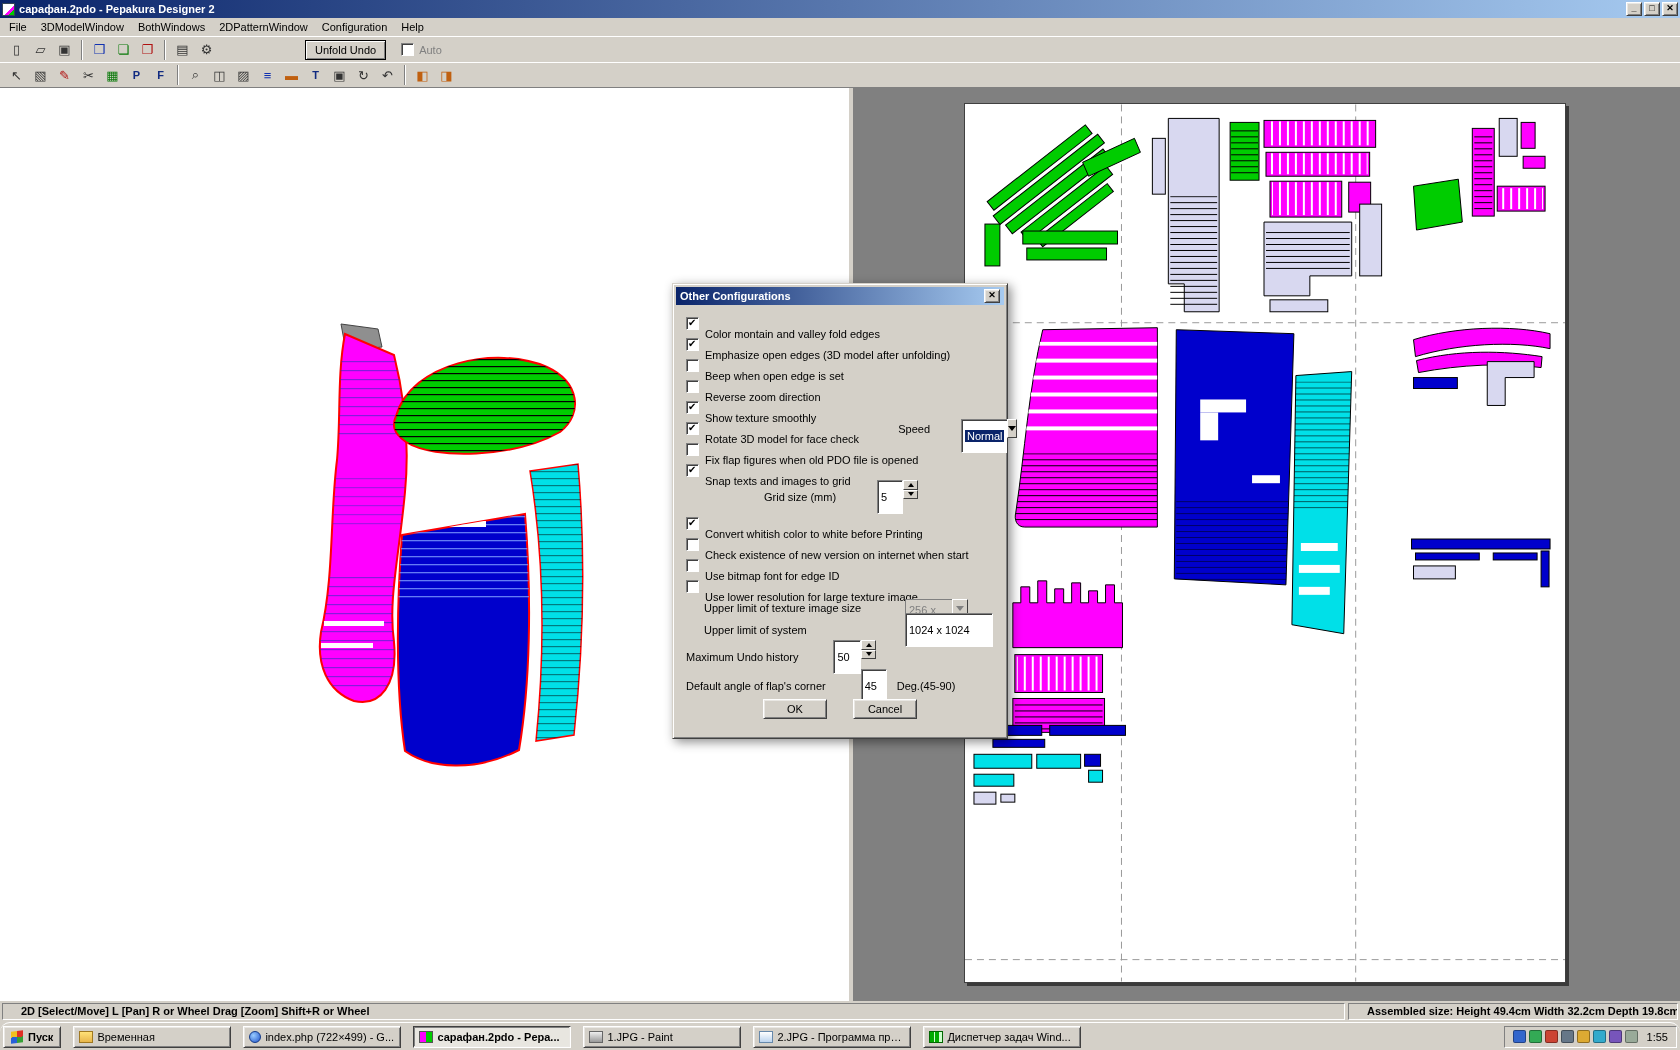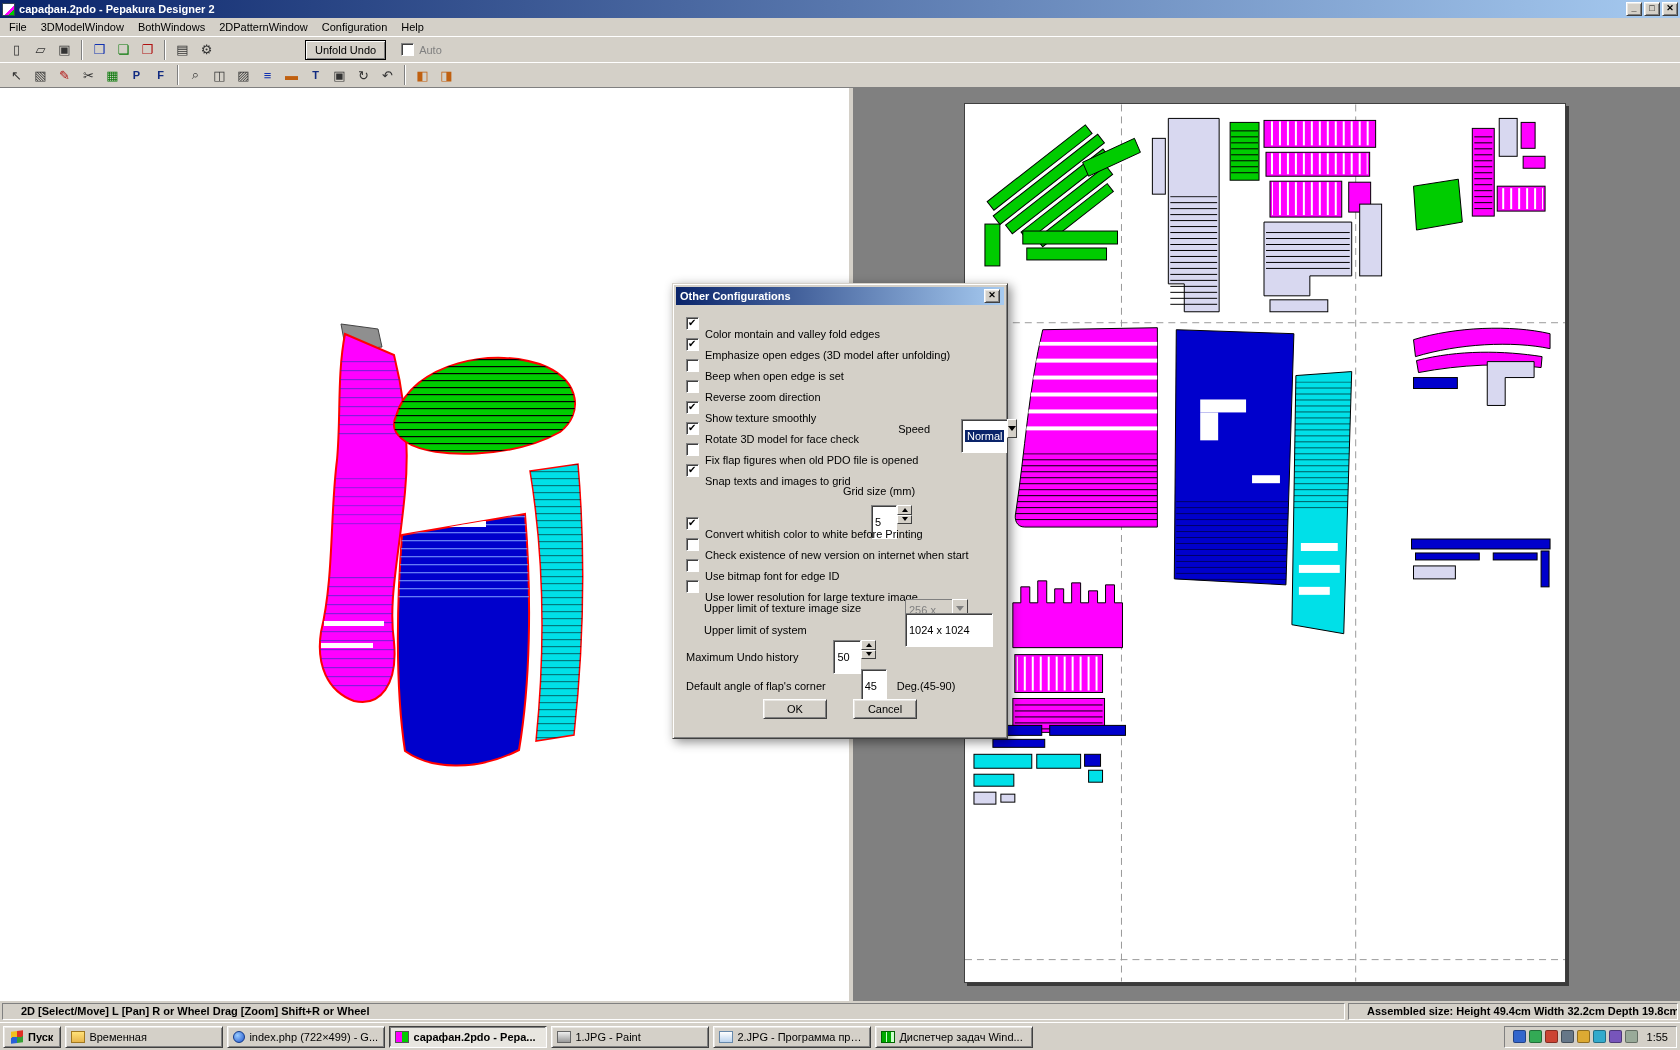--- a/index.html
+++ b/index.html
@@ -55,21 +55,21 @@
   .u-blue{fill:var(--blue);stroke:var(--red-edge);stroke-width:2;}
   .u-cyan{fill:var(--cyan);stroke:var(--red-edge);stroke-width:1.5;}
 
   
   .statusbar{position:absolute;left:0;top:1001px;width:1680px;height:21px;background:var(--face);display:flex;gap:3px;padding:2px;}
   .status-cell{border:1px solid;border-color:#808080 #fff #fff #808080;padding:1px 18px;height:17px;line-height:13px;white-space:nowrap;overflow:hidden;font-weight:bold;}
   .status-left{flex:1;}
   .status-right{width:330px;flex:none;}
 
   
-  .taskbar{position:absolute;left:0;top:1022px;width:1680px;height:28px;background:var(--face);border-top:1px solid #fff;display:flex;align-items:center;padding:0 3px;gap:4px;}
+  .taskbar{position:absolute;left:0;top:1022px;width:1680px;height:28px;background:var(--face);border-top:1px solid #fff;display:flex;align-items:center;padding:0 3px;gap:12px;border-radius:10px;}
   .start-btn{height:22px;display:flex;align-items:center;gap:5px;padding:0 7px;font-weight:bold;flex:none;}
   .flag{width:12px;height:12px;background:conic-gradient(#e03024 0 25%,#35a035 0 50%,#2860d8 0 75%,#f0c020 0);transform:skewY(-6deg);flex:none;}
   .task{height:22px;width:158px;flex:none;display:flex;align-items:center;gap:4px;padding:0 5px;overflow:hidden;white-space:nowrap;}
   .task.active{border-color:#404040 #fff #fff #404040;box-shadow:inset -1px -1px 0 #e9e7e3, inset 1px 1px 0 #808080;background:#e8e6e0;font-weight:bold;}
   .task .lbl{overflow:hidden;text-overflow:ellipsis;}
   .ti{width:14px;height:12px;flex:none;}
   .ti-folder{background:linear-gradient(#ffe178,#e8b64c);border:1px solid #a07820;}
   .ti-globe{background:radial-gradient(circle at 35% 35%,#9cf,#2255cc);border-radius:50%;border:1px solid #123a8a;width:12px;height:12px;}
   .ti-pepakura{background:linear-gradient(90deg,#f0f 50%,#0c0 50%);border:1px solid #555;}
   .ti-paint{background:linear-gradient(#eee,#999);border:1px solid #666;}
@@ -90,21 +90,21 @@
   .combo{display:flex;align-items:stretch;height:19px;}
   .combo .field{flex:1;height:19px;border-right:none;}
   .combo .cbtn{width:16px;background:var(--face);border:1px solid;border-color:#fff #404040 #404040 #fff;display:flex;align-items:center;justify-content:center;}
   .tri-dn{width:0;height:0;border-left:4px solid transparent;border-right:4px solid transparent;border-top:5px solid #000;}
   .combo.disabled .field{background:var(--face);color:#808080;box-shadow:none;}
   .sel-text{background:var(--title-a);color:#fff;padding:0 2px;}
   .spin{display:inline-flex;flex-direction:column;}
   .spin .sb{width:15px;height:9.5px;background:var(--face);border:1px solid;border-color:#fff #404040 #404040 #fff;display:flex;align-items:center;justify-content:center;}
   .spin .up i{width:0;height:0;border-left:3px solid transparent;border-right:3px solid transparent;border-bottom:4px solid #000;}
   .spin .dn i{width:0;height:0;border-left:3px solid transparent;border-right:3px solid transparent;border-top:4px solid #000;}
-  .grid-row{height:24px;margin:4px 0 4px 0;padding-left:78px;display:flex;align-items:center;gap:8px;flex-direction:column;}
+  .grid-row{height:24px;margin:4px 0 4px 0;padding-left:78px;display:flex;align-items:center;gap:16px;}
   .lim-row{height:22px;display:flex;align-items:center;padding-left:18px;}
   .lim-row .lbl{width:176px;flex:none;}
   .num-row{height:26px;display:flex;align-items:center;gap:10px;margin-top:3px;}
   .btn-row{display:flex;justify-content:center;gap:26px;}
   .dbtn{width:64px;height:20px;display:flex;align-items:center;justify-content:center;font-size:11px;}
 </style>
 </head>
 <body>
 
 <div class="screen">

